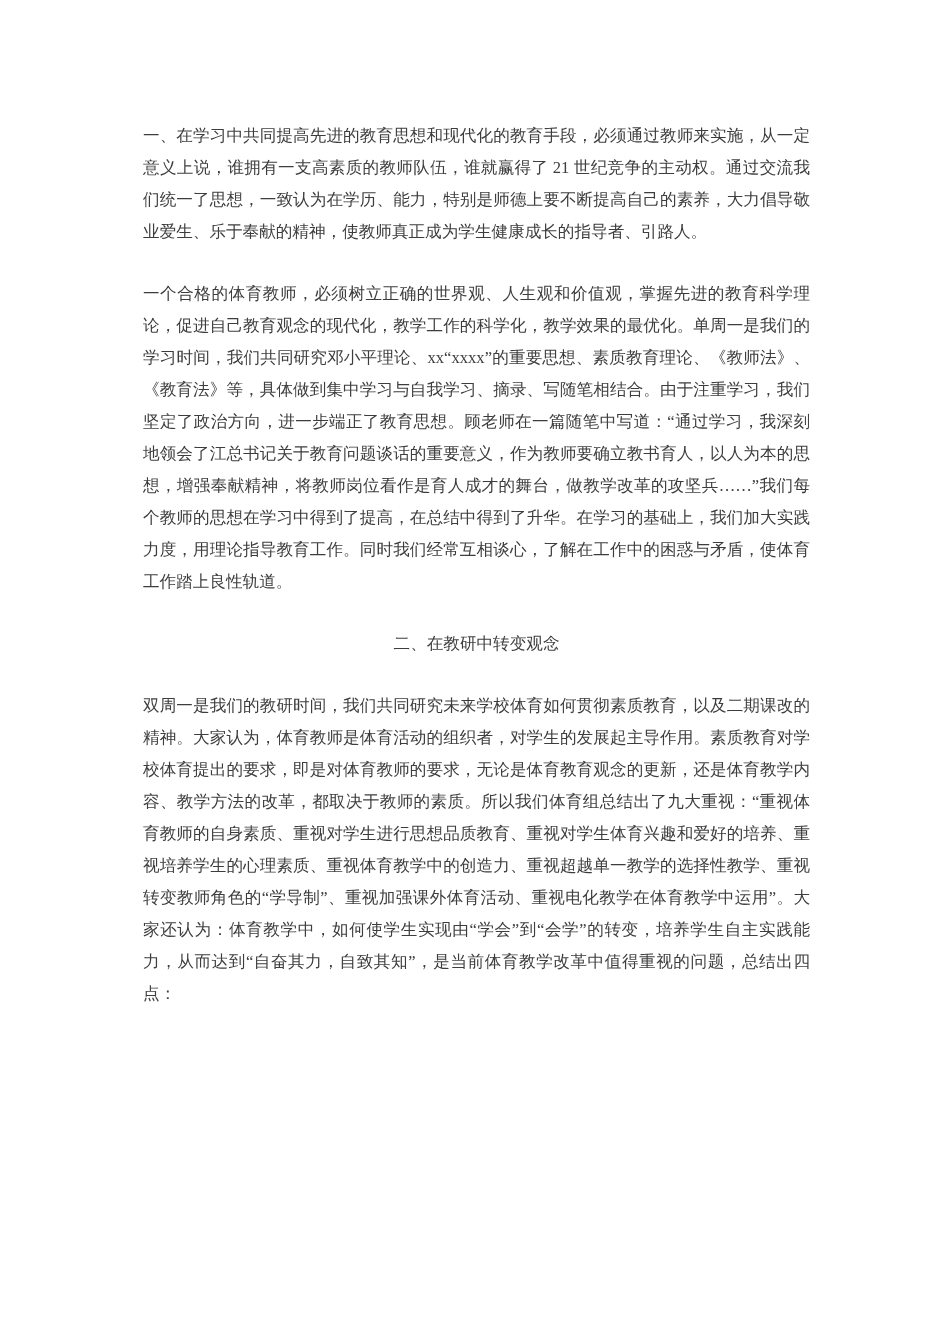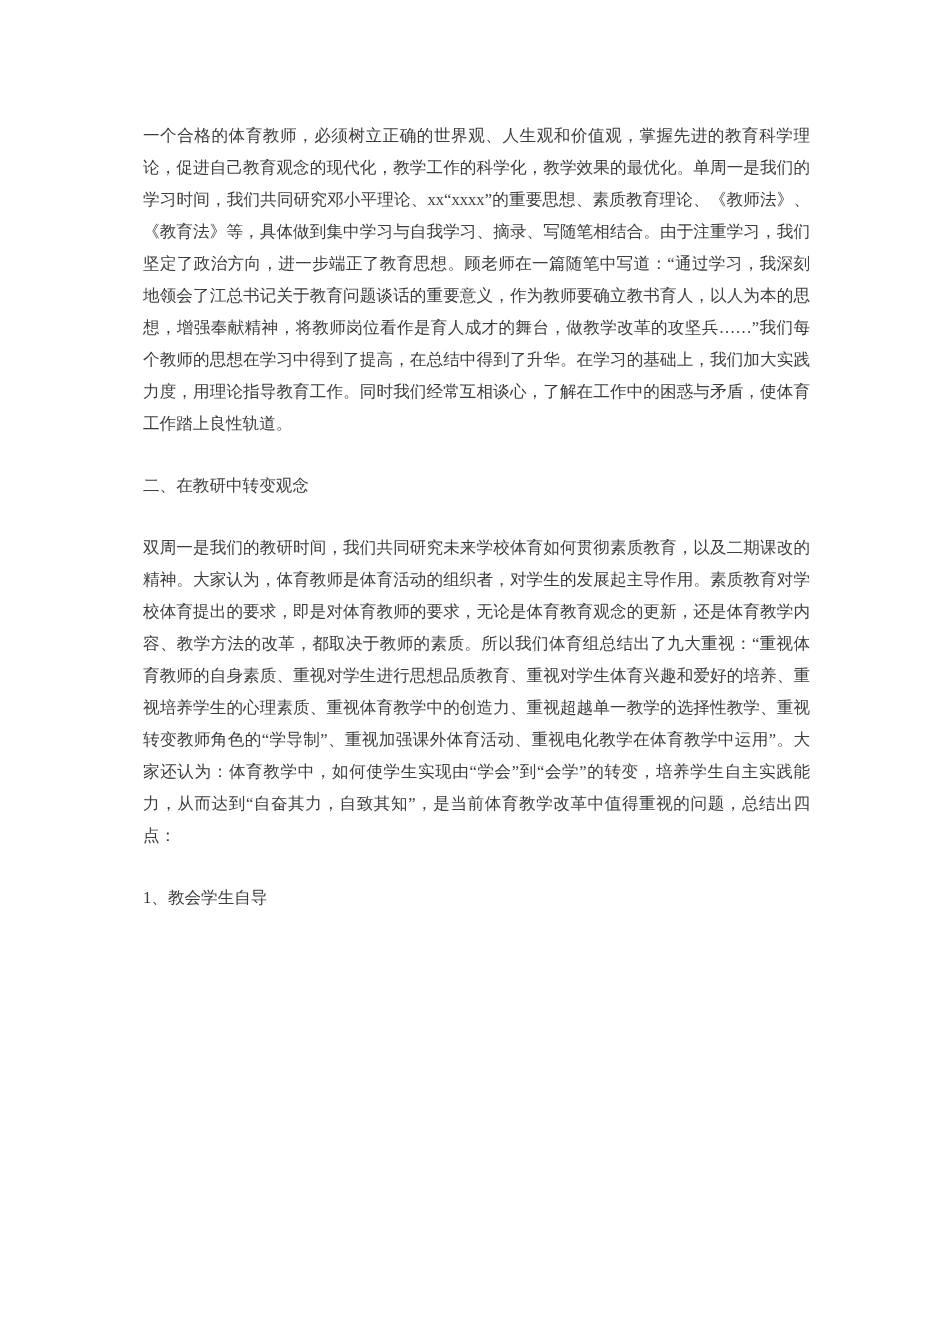--- a/index.html
+++ b/index.html
@@ -33,26 +33,26 @@
     font-size: 16.6px;
     line-height: 32px;
     color: #3d3d3d;
     text-align: justify;
     text-justify: inter-ideograph;
     word-break: break-all;
     font-kerning: none;
   }
   .doc-body p.heading,
   .doc-body p.list-heading {
-    text-align: left;
+    text-align: center;
   }
 </style>
 </head>
 <body>
 
 <div class="doc-page">
   <div class="doc-body">
+    <p class="paragraph">一、在学习中共同提高先进的教育思想和现代化的教育手段，必须通过教师来实施，从一定意义上说，谁拥有一支高素质的教师队伍，谁就赢得了 21 世纪竞争的主动权。通过交流我们统一了思想，一致认为在学历、能力，特别是师德上要不断提高自己的素养，大力倡导敬业爱生、乐于奉献的精神，使教师真正成为学生健康成长的指导者、引路人。</p>
     <p class="paragraph">一个合格的体育教师，必须树立正确的世界观、人生观和价值观，掌握先进的教育科学理论，促进自己教育观念的现代化，教学工作的科学化，教学效果的最优化。单周一是我们的学习时间，我们共同研究邓小平理论、xx“xxxx”的重要思想、素质教育理论、《教师法》、《教育法》等，具体做到集中学习与自我学习、摘录、写随笔相结合。由于注重学习，我们坚定了政治方向，进一步端正了教育思想。顾老师在一篇随笔中写道：“通过学习，我深刻地领会了江总书记关于教育问题谈话的重要意义，作为教师要确立教书育人，以人为本的思想，增强奉献精神，将教师岗位看作是育人成才的舞台，做教学改革的攻坚兵……”我们每个教师的思想在学习中得到了提高，在总结中得到了升华。在学习的基础上，我们加大实践力度，用理论指导教育工作。同时我们经常互相谈心，了解在工作中的困惑与矛盾，使体育工作踏上良性轨道。</p>
     <p class="heading">二、在教研中转变观念</p>
     <p class="paragraph">双周一是我们的教研时间，我们共同研究未来学校体育如何贯彻素质教育，以及二期课改的精神。大家认为，体育教师是体育活动的组织者，对学生的发展起主导作用。素质教育对学校体育提出的要求，即是对体育教师的要求，无论是体育教育观念的更新，还是体育教学内容、教学方法的改革，都取决于教师的素质。所以我们体育组总结出了九大重视：“重视体育教师的自身素质、重视对学生进行思想品质教育、重视对学生体育兴趣和爱好的培养、重视培养学生的心理素质、重视体育教学中的创造力、重视超越单一教学的选择性教学、重视转变教师角色的“学导制”、重视加强课外体育活动、重视电化教学在体育教学中运用”。大家还认为：体育教学中，如何使学生实现由“学会”到“会学”的转变，培养学生自主实践能力，从而达到“自奋其力，自致其知”，是当前体育教学改革中值得重视的问题，总结出四点：</p>
-    <p class="list-heading">1、教会学生自导</p>
   </div>
 </div>
 
 </body></html>

